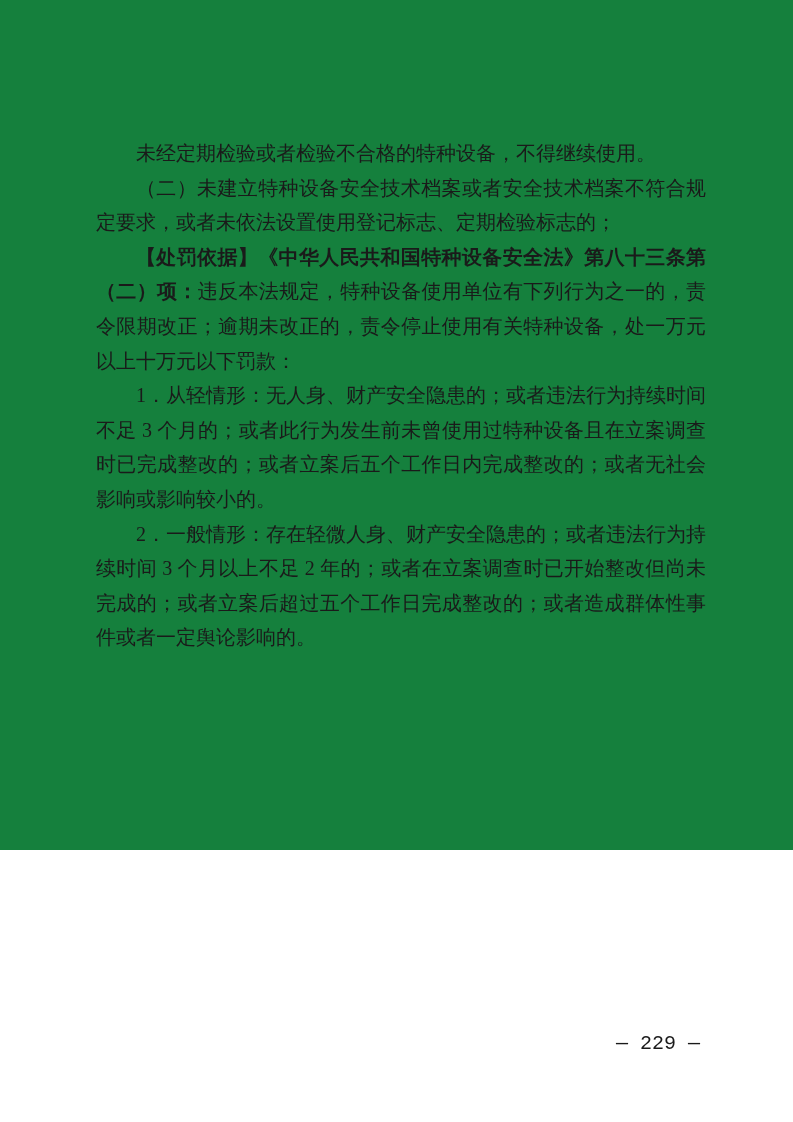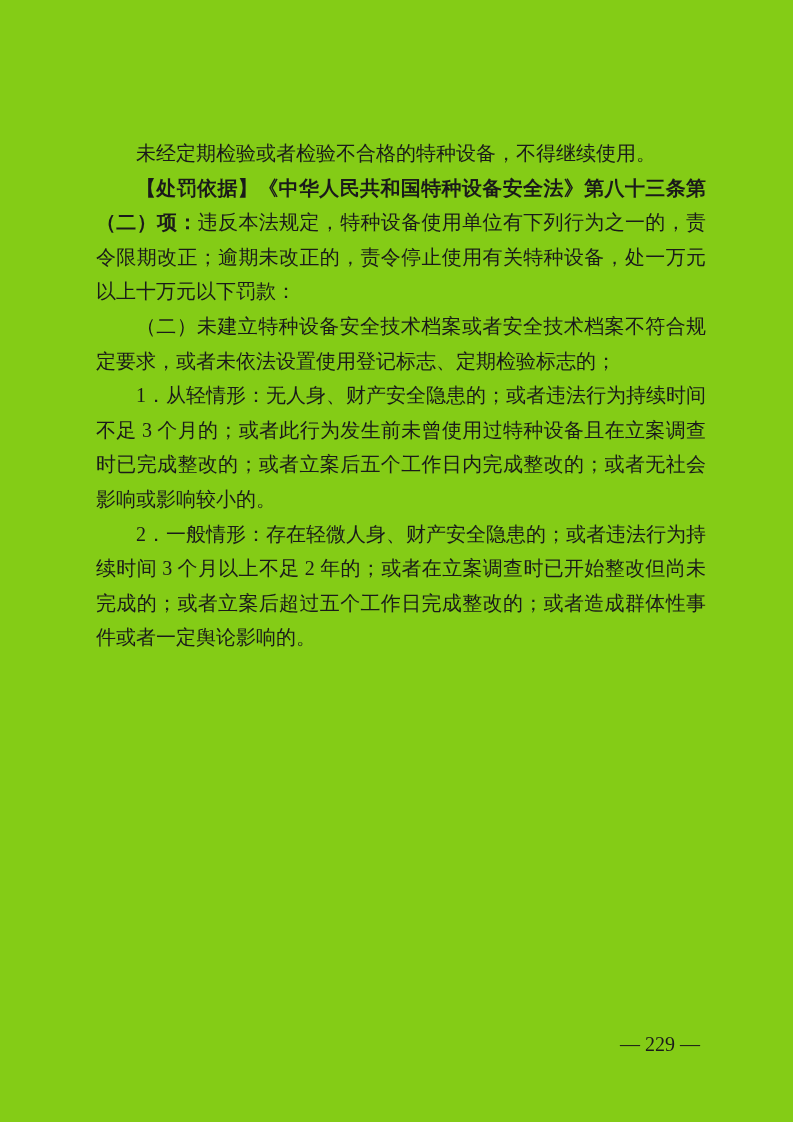--- a/index.html
+++ b/index.html
@@ -11,22 +11,22 @@
     height: 1122px;
     position: relative;
     overflow: hidden;
     font-family: "Liberation Serif", "DejaVu Serif", serif;
   }
   .page {
     position: absolute;
     left: 0;
     top: 0;
     width: 793px;
-    height: 1122px;
-    background: #84cc16;
+    height: 850px;
+    background: #15803d;
     color: #1a1a1a;
   }
   .content {
     position: absolute;
     left: 96px;
     top: 136px;
     width: 610px;
   }
   .para {
     margin: 0;
@@ -44,29 +44,30 @@
     position: absolute;
     left: 96px;
     top: 1030px;
     width: 610px;
     text-align: right;
     font-size: 20px;
     line-height: 28px;
     color: #1a1a1a;
     padding-right: 6px;
     box-sizing: border-box;
+    font-family: Liberation Mono, monospace;
   }
 </style>
 </head>
 <body>
 
 <div class="page">
   <div class="content">
       <p class="para"><span>未经定期检验或者检验不合格的特种设备，不得继续使用。</span></p>
+      <p class="para"><span>（二）未建立特种设备安全技术档案或者安全技术档案不符合规定要求，或者未依法设置使用登记标志、定期检验标志的；</span></p>
       <p class="para"><b>【处罚依据】《中华人民共和国特种设备安全法》第八十三条第（二）项：</b><span>违反本法规定，特种设备使用单位有下列行为之一的，责令限期改正；逾期未改正的，责令停止使用有关特种设备，处一万元以上十万元以下罚款：</span></p>
-      <p class="para"><span>（二）未建立特种设备安全技术档案或者安全技术档案不符合规定要求，或者未依法设置使用登记标志、定期检验标志的；</span></p>
       <p class="para"><span>1．从轻情形：无人身、财产安全隐患的；或者违法行为持续时间不足 3 个月的；或者此行为发生前未曾使用过特种设备且在立案调查时已完成整改的；或者立案后五个工作日内完成整改的；或者无社会影响或影响较小的。</span></p>
       <p class="para"><span>2．一般情形：存在轻微人身、财产安全隐患的；或者违法行为持续时间 3 个月以上不足 2 年的；或者在立案调查时已开始整改但尚未完成的；或者立案后超过五个工作日完成整改的；或者造成群体性事件或者一定舆论影响的。</span></p>
     </div>
   <div class="footer">
     <span>— 229 —</span>
   </div>
 </div>
 
 </body></html>

